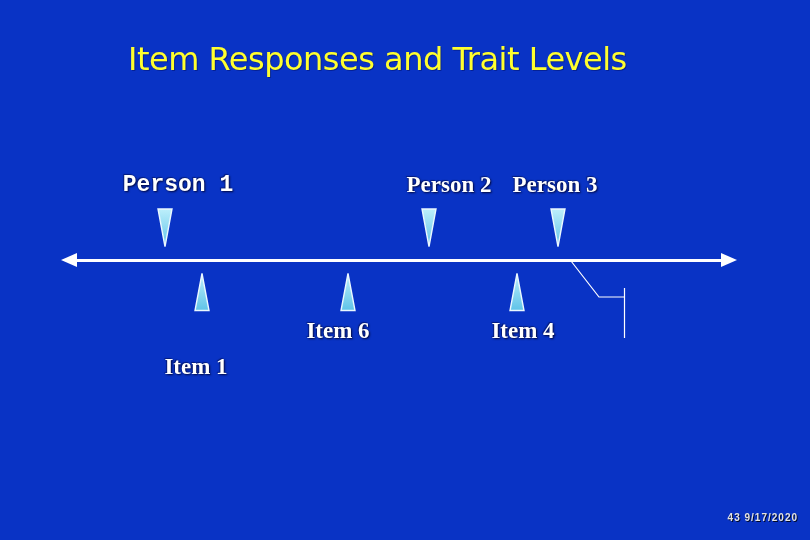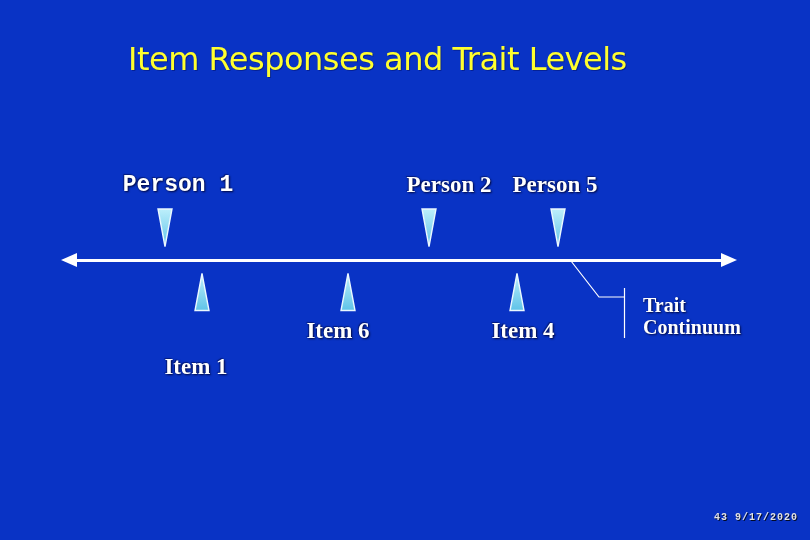--- a/index.html
+++ b/index.html
@@ -78,39 +78,39 @@
     font-family: "Liberation Serif", serif;
     font-weight: bold;
     font-size: 20px;
     line-height: 22px;
     color: #FFFFFF;
     text-shadow: 1px 1px 2px rgba(0,0,40,0.85);
   }
   .slide-footer {
     position: absolute;
     right: 12px; top: 512px;
-    font-family: Liberation Mono, monospace;
+    font-family: Liberation Sans, sans-serif;
     font-weight: bold;
     font-size: 10px;
     letter-spacing: 1px;
     color: #E3E3E3;
     text-shadow: 1px 1px 0 rgba(0,0,0,0.8);
     white-space: nowrap;
   }
 </style>
 </head>
 <body>
 
 <div class="slide">
 
   <h1 class="slide-title">Item Responses and Trait Levels</h1>
 
   <div class="person-label" style="left: 178px; font-family: Liberation Mono, monospace;">Person 1</div>
   <div class="person-label" style="left: 425px; margin-left: 24px;">Person 2</div>
-  <div class="person-label" style="left: 555px;">Person 5</div>
+  <div class="person-label" style="left: 555px;">Person 3</div>
 
   <svg class="marker marker-down" width="17" height="40" viewBox="0 0 17 40" style="left: 165px;">
     <defs>
         <linearGradient id="gp1" x1="0" y1="0" x2="0" y2="1">
       <stop offset="0" stop-color="#BDEFFB"></stop>
           <stop offset="1" stop-color="#5FC3E8"></stop>
     </linearGradient>
       </defs>
     <polygon points="1.5,1 15.5,1 8.5,38.5" fill="url(#gp1)" stroke="#EAF8FF" stroke-width="1.4"></polygon>
   </svg>
@@ -167,20 +167,16 @@
 
   <div class="item-label" style="left: 196px; margin-top: 36px;">Item 1</div>
   <div class="item-label" style="left: 338px;">Item 6</div>
   <div class="item-label" style="left: 523px;">Item 4</div>
 
   <svg class="callout-svg">
     <polyline points="571,261 599,297 624,297" fill="none" stroke="#FFFFFF" stroke-width="1.2"></polyline>
     <line x1="624.5" y1="288" x2="624.5" y2="338" stroke="#FFFFFF" stroke-width="1.2"></line>
   </svg>
 
-  <div class="trait-label">
-    <div>Trait</div>
-    <div>Continuum</div>
-  </div>
 
   <div class="slide-footer">43 9/17/2020</div>
 
 </div>
 
 </body></html>

